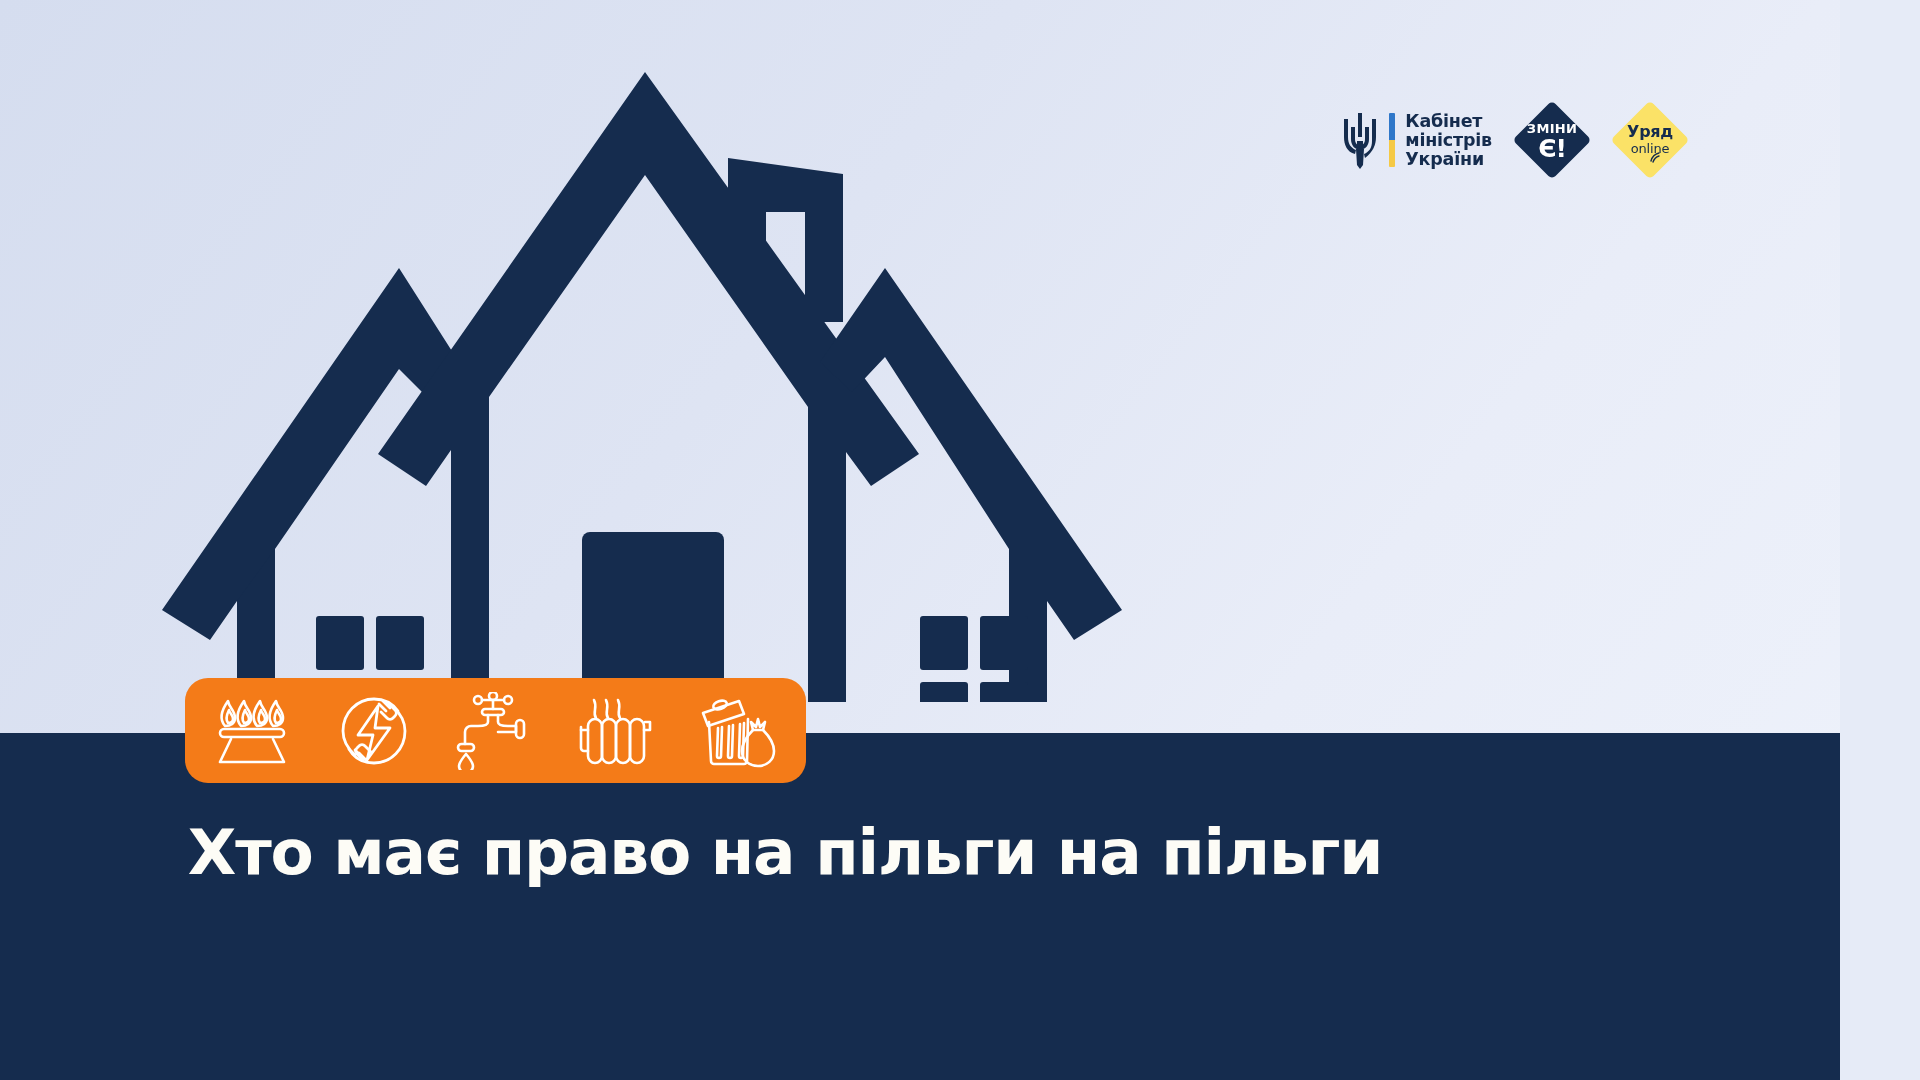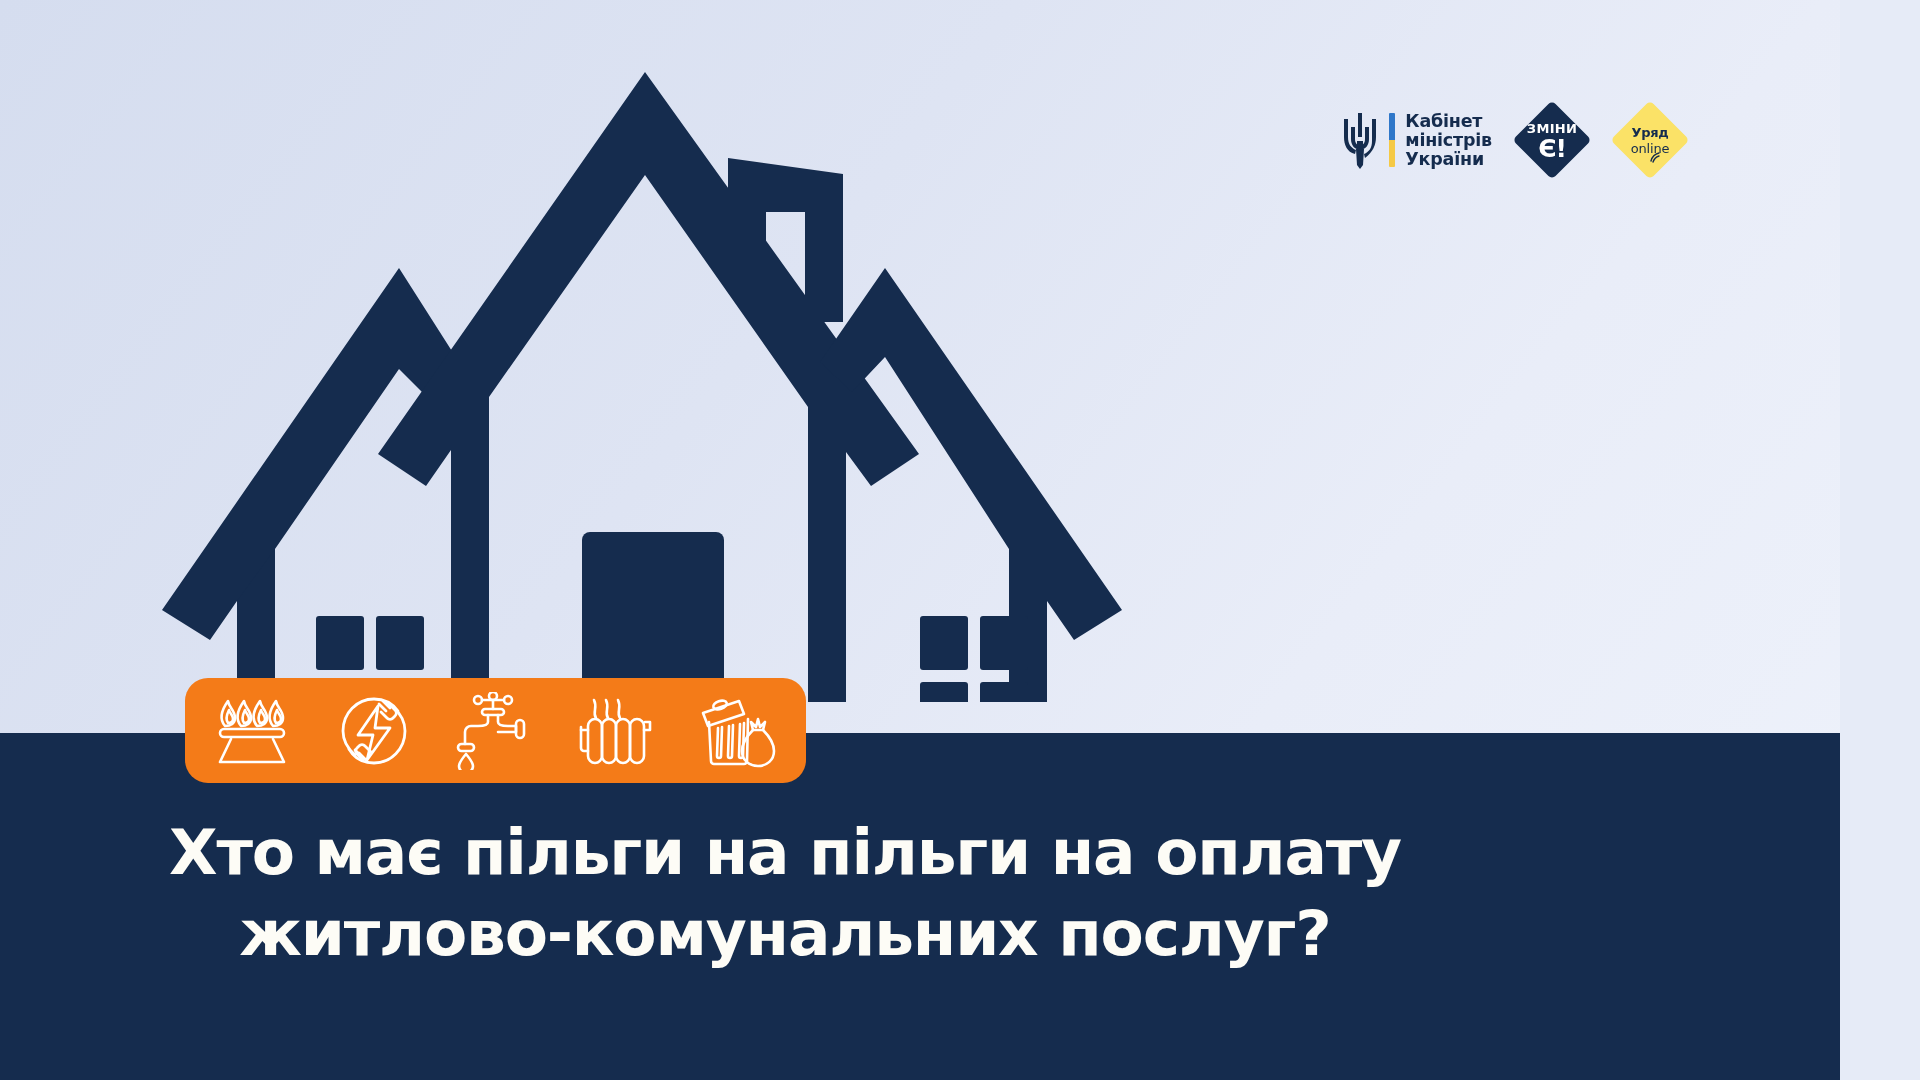--- a/index.html
+++ b/index.html
@@ -116,21 +116,21 @@
   .zminy-main {
     font-family: "DejaVu Sans", sans-serif;
     font-weight: bold;
     font-size: 25px;
     color: #ffffff;
     letter-spacing: -1px;
   }
   .uryad-top {
     font-family: "DejaVu Sans", sans-serif;
     font-weight: bold;
-    font-size: 13px;
+    font-size: 16px;
     color: #152c4e;
     letter-spacing: -0.3px;
   }
   .uryad-bot {
     font-family: "DejaVu Sans", sans-serif;
     font-size: 13px;
     color: #152c4e;
     letter-spacing: -0.2px;
     margin-top: 18px;
   }
@@ -378,19 +378,18 @@
           <path d="M31 34 L30 64 a2 2 0 0 0 2 2 a2 2 0 0 0 2 -2 L35 33"></path>
           <path d="M42 32 L41 64 a2 2 0 0 0 2 2 a2 2 0 0 0 2 -2 L46 31"></path>
           <path d="M55 38 C50 43, 44 50, 44 59 C44 68, 51 74, 60 74 C69 74, 76 68, 76 59 C76 50, 70 43, 65 38 Z"></path>
           <path d="M55 38 L53 30 L58 35 L60 27 L62 35 L67 30 L65 38"></path>
         </g>
       </svg>
     </span>
   </div>
 
   <div class="title-block">
-    <span class="title-line">Хто має пільги на пільги на оплату</span>
-    <span class="title-line">житлово-комунальних послуг?</span>
+    <span class="title-line">Хто має право на пільги на пільги</span>
   </div>
 
   <div class="page-badge">1</div>
 
 </div>
 
 </body></html>

